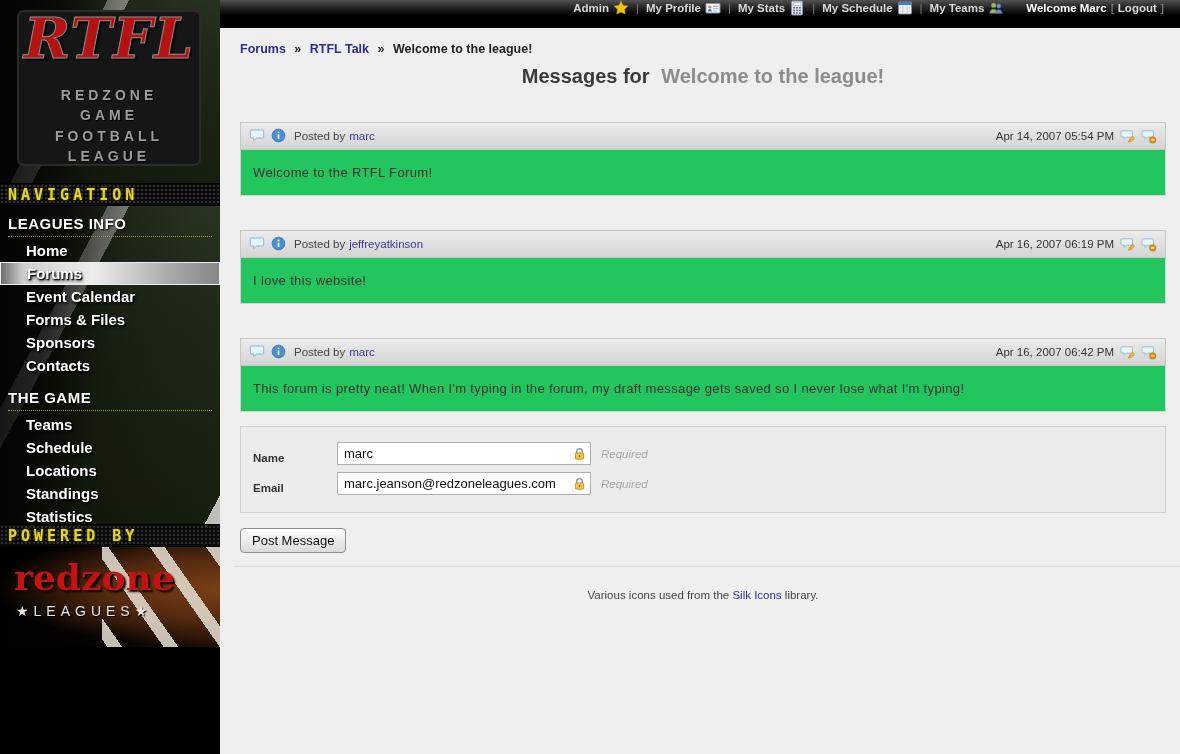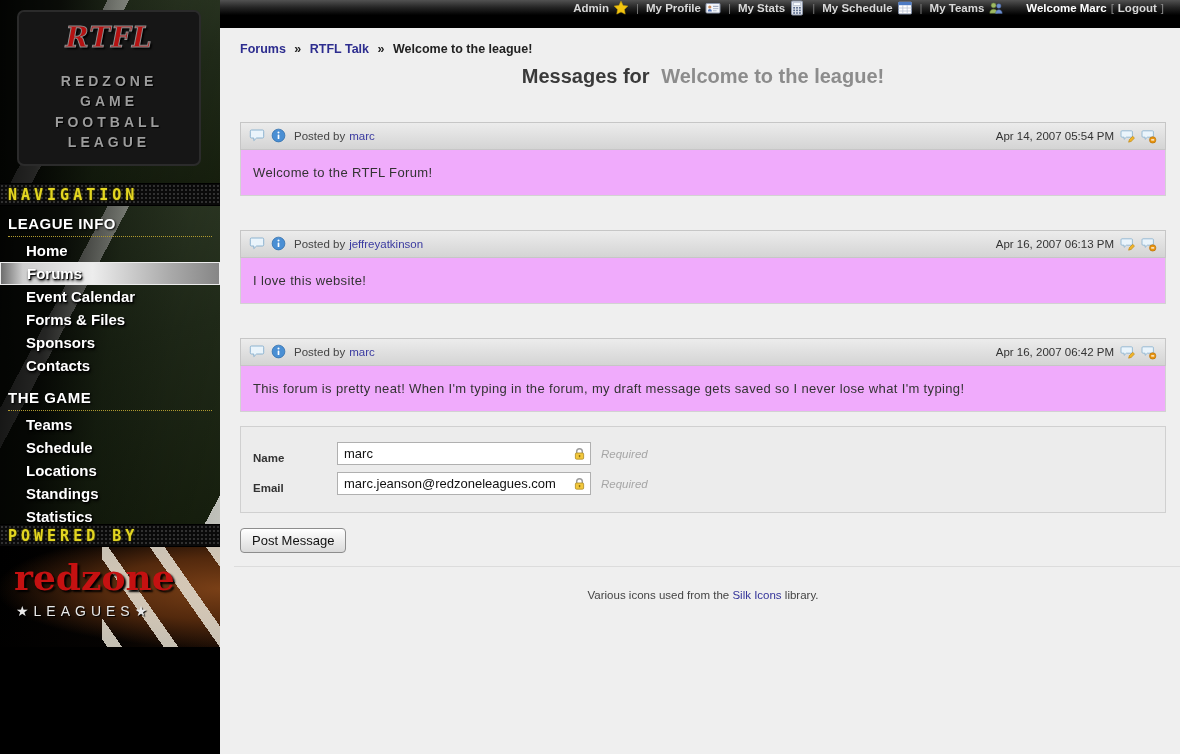--- a/index.html
+++ b/index.html
@@ -14,21 +14,21 @@
     background:
       linear-gradient(98deg, rgba(0,0,0,.95) 0%, rgba(0,0,0,.82) 24%, rgba(6,10,4,.45) 48%, rgba(0,0,0,.18) 72%, rgba(0,0,0,.05) 100%),
       repeating-linear-gradient(118deg, rgba(0,0,0,0) 0 95px, rgba(233,233,228,.85) 95px 114px, rgba(0,0,0,0) 114px 235px),
       linear-gradient(165deg, #35422b 0%, #232e1b 45%, #17200e 100%);
   }
   .side-top { height:183px; position:relative; }
   .logo-box { position:absolute; left:17px; top:10px; width:184px; height:156px;
               background:#161616; border:2px solid #2b2b2b; border-radius:7px;
               display:flex; flex-direction:column; align-items:center; justify-content:center; }
   .logo-rtfl { font-family:"DejaVu Serif", serif; font-style:italic; font-weight:900;
-               font-size:28px; line-height:1; color:#b51212; letter-spacing:1px;
+               font-size:56px; line-height:1; color:#b51212; letter-spacing:1px;
                -webkit-text-stroke:1px #8f8f8f; text-shadow:2px 2px 2px #000; margin-bottom:19px; }
   .logo-sub { font-size:14px; font-weight:bold; color:#9c9c9c; letter-spacing:4px;
               text-align:center; line-height:1.45; text-shadow:1px 1px 1px #000; }
 
   .led-bar { height:23px; background-color:#0a0a0a;
              background-image:radial-gradient(circle, rgba(130,130,130,.32) 28%, rgba(0,0,0,0) 30%);
              background-size:4px 4px;
              color:#e3d622; font-family:"DejaVu Sans Mono", monospace; font-weight:bold;
              font-size:15px; letter-spacing:4px; line-height:23px; padding-left:8px;
              text-shadow:0 0 2px #776f00; border-top:1px solid #000; border-bottom:1px solid #000; }
@@ -81,21 +81,21 @@
   .msg { margin-bottom:14px; }
   .msg-header { height:28px; background:linear-gradient(#ececec,#d4d4d4);
                 border:1px solid #c6c6c6; display:flex; align-items:center;
                 padding:0 8px; font-size:11.5px; color:#444;margin-top:34px; }
   .msg-header .icons-left { display:flex; align-items:center; gap:6px; margin-right:8px; }
   .msg-author { color:#3a3aa0; margin-left:4px; cursor:pointer; text-decoration:none; }
   .msg-spacer { flex:1; }
   .msg-date { color:#333; margin-right:6px; }
   .msg-actions { display:flex; align-items:center; gap:5px; }
   .msg-actions svg { cursor:pointer; display:block; }
-  .msg-body { background:#f0abfc; border:1px solid #d2d2d2; border-top:none;
+  .msg-body { background:#22c55e; border:1px solid #d2d2d2; border-top:none;
               padding:15px 12px; font-size:13px; color:#333; letter-spacing:.35px; }
 
   .post-form { border:1px solid #d0d0d0; background:#ececec; padding:8px 12px 10px 12px; margin:2px 0 8px 0; }
   .form-row { display:flex; align-items:center; margin:7px 0; }
   .form-label { width:84px; font-size:11.5px; font-weight:bold; color:#333;margin-top:9px; }
   .input-wrap { position:relative; width:254px; }
   .input-wrap input { width:100%; height:23px; border:1px solid #b0b0b0; background:#fff;
                       font-family:"Liberation Sans", sans-serif; font-size:13px;
                       padding:2px 24px 2px 6px; color:#111; }
   .lock { position:absolute; right:4px; top:4px; }
@@ -129,21 +129,21 @@
           <div>GAME</div>
           <div>FOOTBALL</div>
           <div>LEAGUE</div>
         </div>
       </div>
     </div>
 
     <div class="led-bar">NAVIGATION</div>
 
     <div class="side-menu field-bg">
-      <div class="menu-header">LEAGUE INFO</div>
+      <div class="menu-header">LEAGUES INFO</div>
       <div class="menu-item">Home</div>
       <div class="menu-item selected">Forums</div>
       <div class="menu-item">Event Calendar</div>
       <div class="menu-item">Forms &amp; Files</div>
       <div class="menu-item">Sponsors</div>
       <div class="menu-item">Contacts</div>
 
       <div class="menu-header second">THE GAME</div>
       <div class="menu-item">Teams</div>
       <div class="menu-item">Schedule</div>
@@ -300,21 +300,21 @@
               </svg></span>
           <span><svg width="15" height="15" viewBox="0 0 16 16">
                 <circle cx="8" cy="8" r="6.8" fill="#4a8fd4" stroke="#2e6cab" stroke-width="0.8"></circle>
                 <circle cx="8" cy="4.8" r="1.1" fill="#fff"></circle>
                 <rect x="7.1" y="6.8" width="1.8" height="5" rx="0.7" fill="#fff"></rect>
               </svg></span>
         </span>
         <span>Posted by</span>
         <a class="msg-author">jeffreyatkinson</a>
         <span class="msg-spacer"></span>
-        <span class="msg-date">Apr 16, 2007 06:13 PM</span>
+        <span class="msg-date">Apr 16, 2007 06:19 PM</span>
         <span class="msg-actions">
           <span>
               <svg width="16" height="16" viewBox="0 0 16 16">
                 <path d="M2 2.8h9.4a1 1 0 0 1 1 1v4.4a1 1 0 0 1-1 1H6.4L4.1 11.3V9.2H2a1 1 0 0 1-1-1V3.8a1 1 0 0 1 1-1z" fill="#eaf4fb" stroke="#85aecd" stroke-width="0.8"></path>
                 <path d="M8.6 14.2l.8-2.6 3.3-3.3 1.8 1.8-3.3 3.3z" fill="#f0b429" stroke="#b87f10" stroke-width="0.6"></path>
               </svg>
             </span>
           <span>
               <svg width="16" height="16" viewBox="0 0 16 16">
                 <path d="M2 2.8h9.4a1 1 0 0 1 1 1v4.4a1 1 0 0 1-1 1H6.4L4.1 11.3V9.2H2a1 1 0 0 1-1-1V3.8a1 1 0 0 1 1-1z" fill="#eaf4fb" stroke="#85aecd" stroke-width="0.8"></path>

